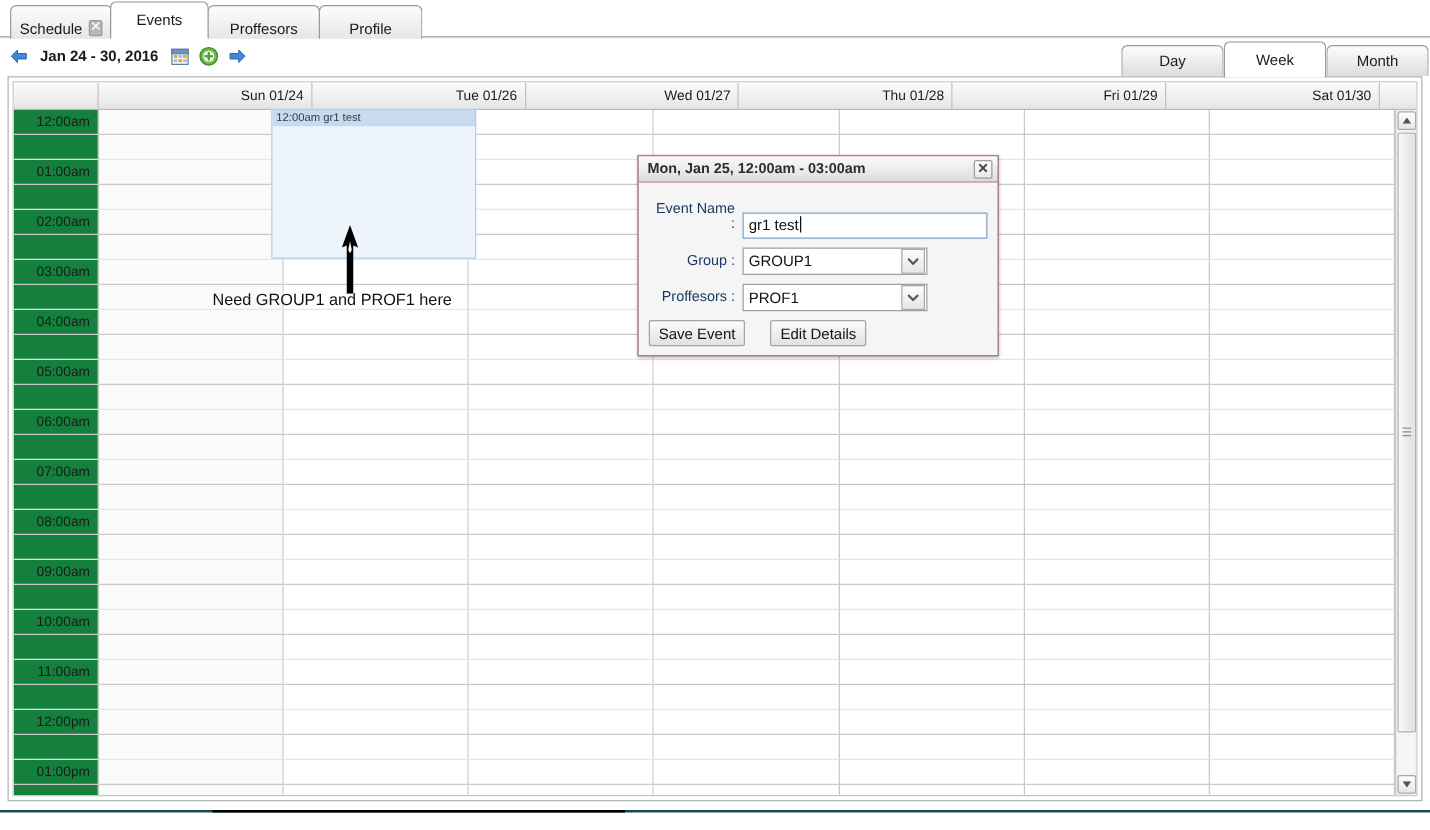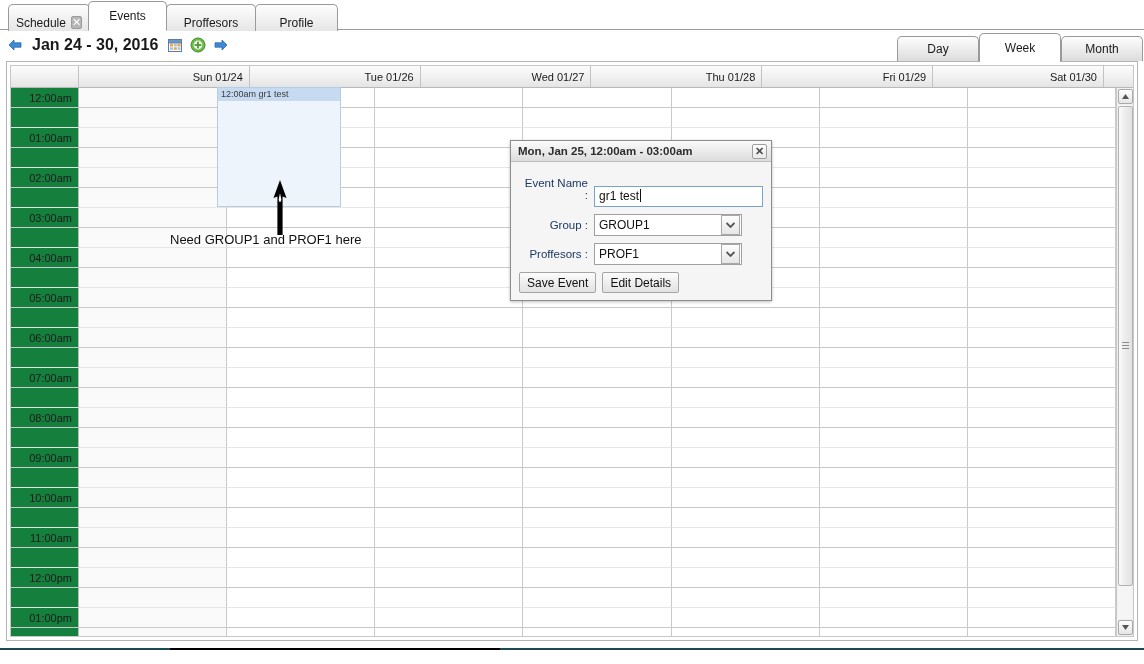--- a/index.html
+++ b/index.html
@@ -42,21 +42,21 @@
     background: #b6b6b6; border: 1px solid #9b9b9b; border-radius: 2px;
   }
 
   
   .navbar {
     position: absolute; left: 0; top: 31px; width: 1144px; height: 28px;
     display: flex; align-items: center; gap: 7px; padding-left: 7px;
     background: #ffffff;
   }
   .nav-arrow { width: 16px; height: 16px; display: block; }
-  .navdate { font-size: 16px; font-weight: bold; color: #1a1a1a; margin: 0 2px; }
+  .navdate { font-size: 12px; font-weight: bold; color: #1a1a1a; margin: 0 2px; }
   .icon-cal { width: 16px; height: 16px; display: block; }
   .icon-add { width: 16px; height: 16px; display: block; }
 
   
   .viewswitch { position: absolute; right: 0px; top: 31px; height: 30px; }
   .vtab {
     position: absolute; top: 5px; height: 25px; width: 82px;
     display: flex; align-items: center; justify-content: center;
     font-size: 12px; color: #1a1a1a;
     border: 1px solid #9a9a9a; border-bottom: none;
@@ -139,41 +139,41 @@
     position: absolute; left: 1px; width: 15px; top: 18px; height: 480px;
     background: linear-gradient(to right,#fbfbfb,#ededed 45%,#e2e2e2);
     border: 1px solid #b2b2b2; border-radius: 2px;
   }
   .vs-grip { position: absolute; left: 3px; top: 50%; margin-top: -4px; width: 7px; height: 9px; }
   .vs-grip i { display:block; height:1px; background:#8d8d8d; margin-bottom:2px; }
 
   
   .event {
     position: absolute; left: 217px; top: 87px;
-    width: 124px; height: 120px;
+    width: 164px; height: 120px;
     background: #edf4fc;
     border: 1px solid #b6cde6;
     overflow: hidden;
   }
   .event-hd {
     height: 13px; background: #c6dbf2;
     font-size: 9px; color: #3a3a3a; padding-left: 3px; line-height: 13px;
     white-space: nowrap;
   }
 
   
   .annot-arrow { position: absolute; left: 268px; top: 180px; width: 24px; height: 55px; }
   .annot-text {
     position: absolute; left: 170px; top: 232px;
     font-size: 13px; color: #111111; white-space: nowrap;
   }
 
   
   .dialog {
-    position: absolute; left: 510px; top: 140px; width: 262px;
+    position: absolute; left: 510px; top: 124px; width: 289px;
     border: 1px solid #8d8d8d;
     background: #ec4899;
     box-shadow: 0 1px 3px rgba(0,0,0,.25);
   }
   .dlg-title {
     position: relative; height: 21px;
     background: linear-gradient(to bottom,#fbfbfb,#e9e9e9 60%,#dcdcdc);
     border-bottom: 1px solid #bdbdbd;
     font-size: 11.5px; font-weight: bold; color: #2d2d2d;
     line-height: 21px; padding-left: 7px;
@@ -209,21 +209,21 @@
     border: 1px solid #a0a0a0; background: #ffffff;
     display: flex; align-items: center;
   }
   .fselect .val { flex: 1 1 auto; font-size: 12px; color: #111111; padding-left: 4px; }
   .fselect .arrowbox {
     width: 19px; height: 20px; margin: 0 1px 0 0; flex: none;
     border: 1px solid #a8a8a8;
     background: linear-gradient(to bottom,#fdfdfd,#e6e6e6);
     display: flex; align-items: center; justify-content: center;
   }
-  .dlg-btns { display: flex; gap: 6px; margin-top: 2px; }
+  .dlg-btns { display: flex; gap: 20px; margin-top: 2px; }
   .dbtn {
     height: 21px; padding: 0 7px;
     font-size: 12px; color: #111111;
     border: 1px solid #a4a4a4; border-radius: 2px;
     background: linear-gradient(to bottom,#fcfcfc,#ededed 55%,#e2e2e2);
     display: flex; align-items: center;
   }
 
   
   .bottomrule { position: absolute; left: 0; top: 648px; width: 1144px; height: 2px; background: #1b4b52; }

